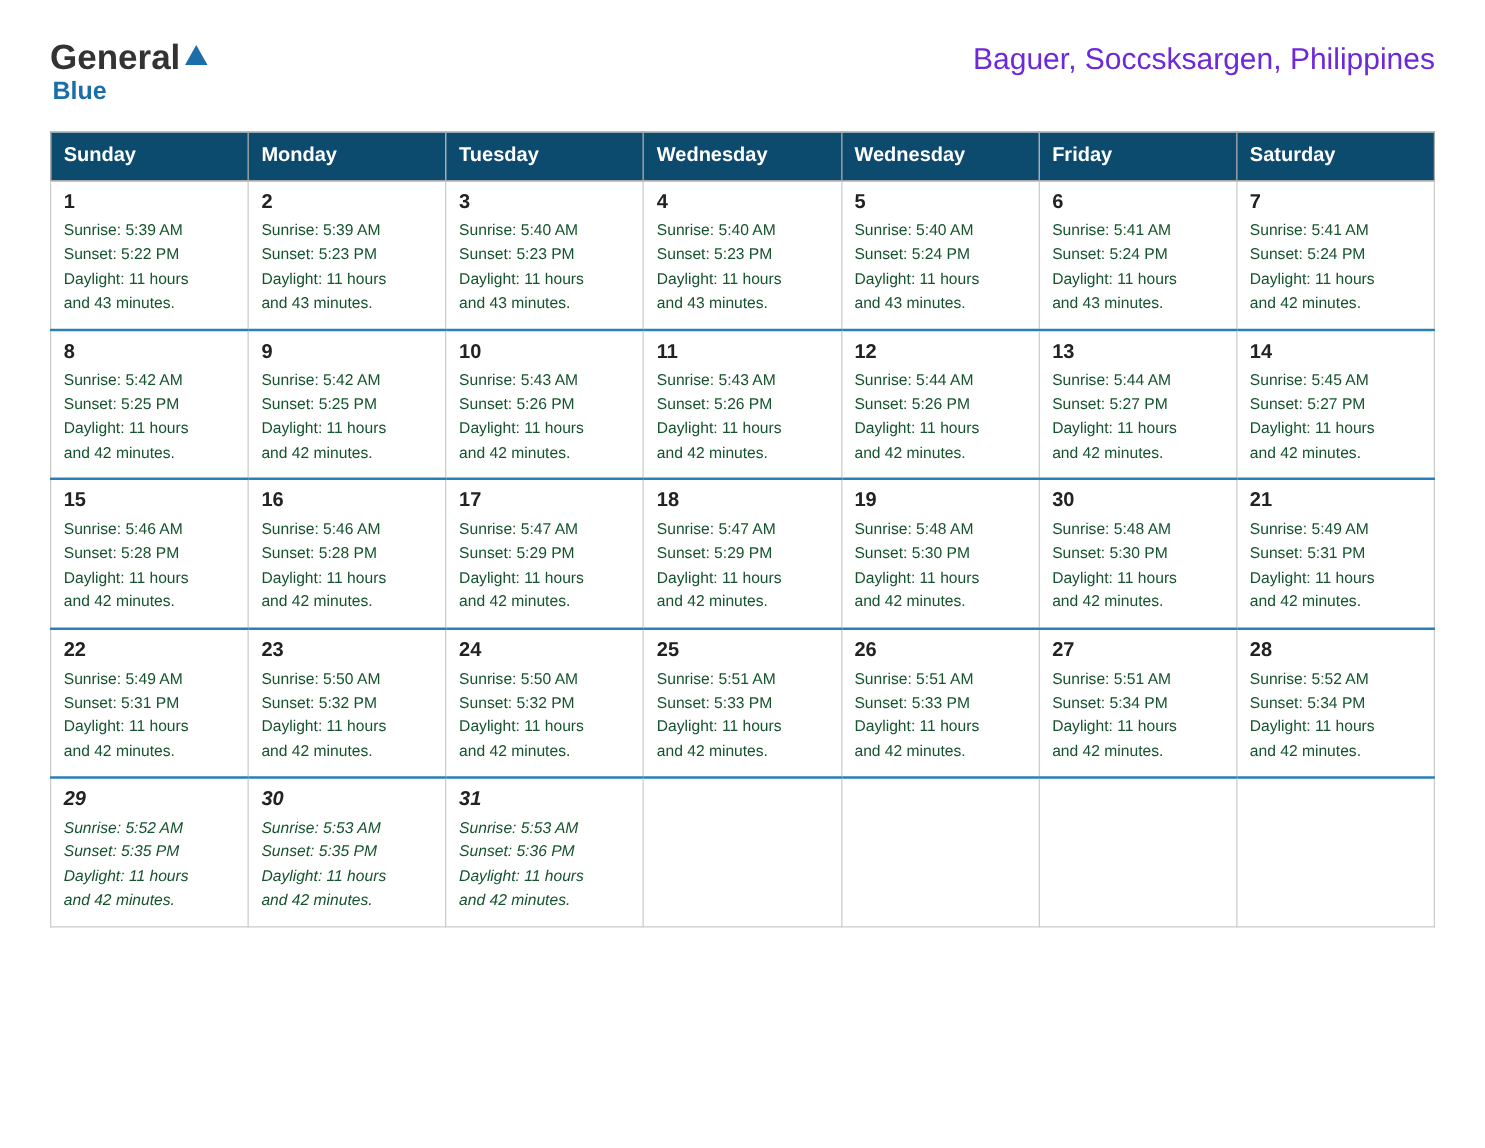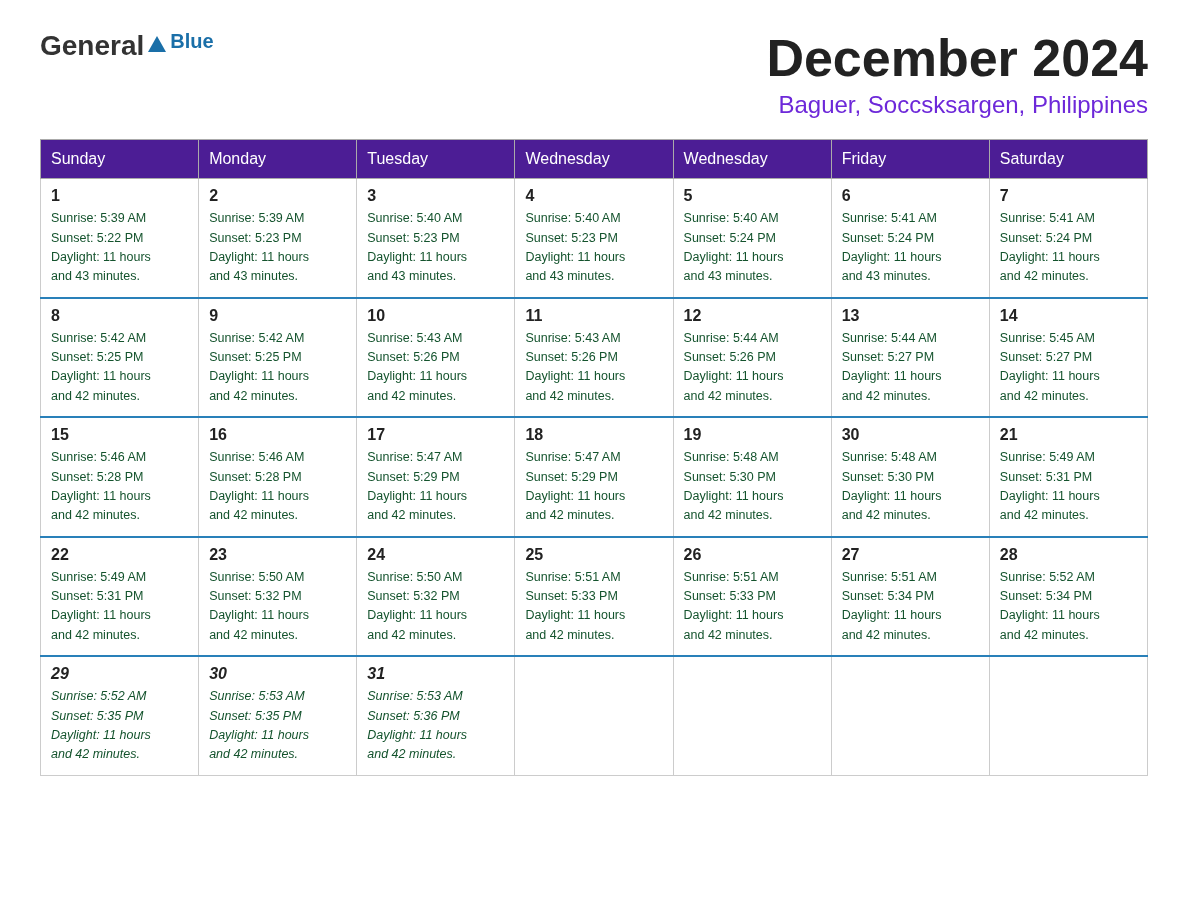--- a/index.html
+++ b/index.html
@@ -16,21 +16,21 @@
       align-items: flex-start;
       margin-bottom: 20px;
     }
     .logo-text-general {
       font-size: 28px;
       font-weight: bold;
       color: #333;
     }
     .logo-wrapper {
       display: flex;
-      flex-direction: row;
+      flex-direction: column;
     }
     .logo-line1 {
       display: flex;
       align-items: center;
     }
     .logo-line2 {
       color: #1a6fa8;
       font-size: 20px;
       font-weight: bold;
       margin-left: 2px;
@@ -48,24 +48,24 @@
       font-size: 24px;
       color: #6d28d9;
       margin-top: 4px;
     }
     .calendar-table {
       width: 100%;
       border-collapse: collapse;
       border: 1px solid #aaa;
     }
     .calendar-table th {
-      background-color: #4c1d95;
+      background-color: #0c4a6e;
       color: #fff;
       font-size: 16px;
-      font-weight: normal;
+      font-weight: bold;
       padding: 10px 10px;
       text-align: left;
       border: 1px solid #aaa;
     }
     .calendar-table td {
       vertical-align: top;
       padding: 8px 10px 10px 10px;
       border: 1px solid #ccc;
       width: calc(100% / 7);
       min-height: 100px;
@@ -100,21 +100,20 @@
   <div class="logo-wrapper">
     <div class="logo-line1">
       <span class="logo-text-general">General</span>
       <svg width="22" height="22" viewBox="0 0 22 22" style="margin-left:2px;margin-top:-2px;">
         <polygon points="2,18 11,2 20,18" fill="#1a6fa8"></polygon>
       </svg>
     </div>
     <div class="logo-line2">Blue</div>
   </div>
   <div class="title-block">
-    <div class="month-title">December 2024</div>
     <div class="location-title">Baguer, Soccsksargen, Philippines</div>
   </div>
 </div>
 
 <table class="calendar-table">
   <thead>
     <tr>
     <th>Sunday</th>
         <th>Monday</th>
         <th>Tuesday</th>

